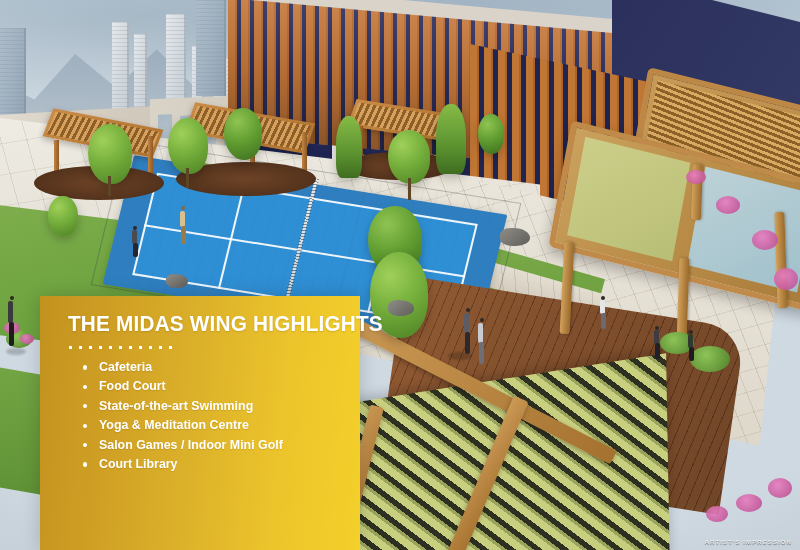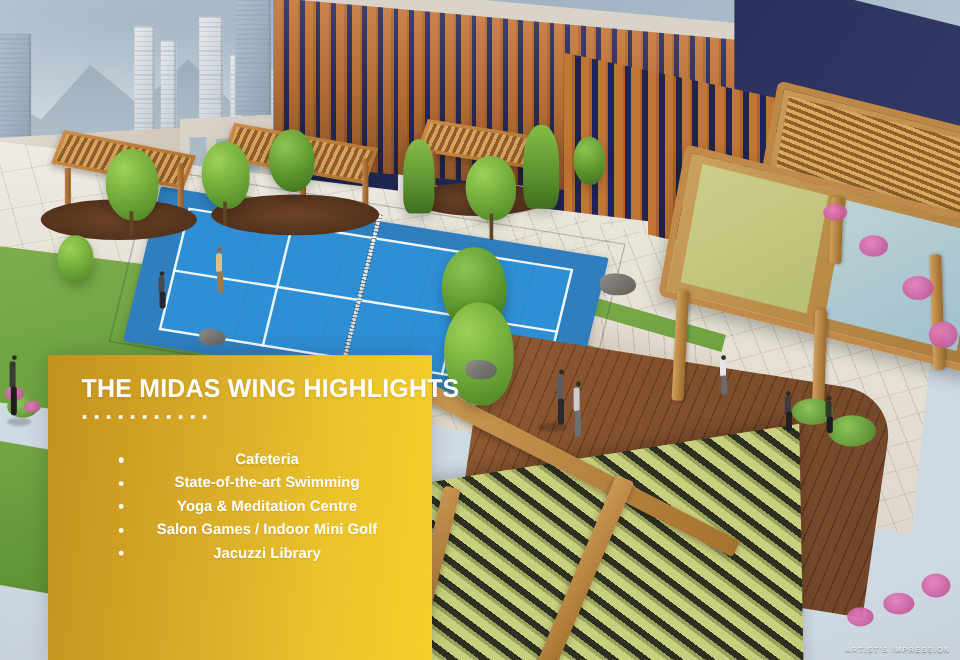--- a/index.html
+++ b/index.html
@@ -191,21 +191,21 @@
   .panel{position:absolute;left:40px;top:296px;width:320px;height:254px;
     background:linear-gradient(96deg,#c2921f 0%,#cf9f24 22%,#dcb12a 48%,#ecc42b 74%,#f4d02a 100%);
     box-shadow:0 0 18px rgba(0,0,0,.18);}
   .panel-title{position:absolute;left:28px;top:16px;width:280px;
     color:#ffffff;font-size:21.5px;font-weight:700;letter-spacing:.2px;
     font-family:"Liberation Sans","DejaVu Sans",sans-serif;
     text-shadow:0 1px 2px rgba(120,86,10,.25);white-space:nowrap;
     transform:scaleX(.965);transform-origin:left center;}
   .dots{position:absolute;left:29px;top:50px;display:flex;gap:6.6px;}
   .dots i{display:block;width:3.4px;height:3.4px;background:#ffffff;}
-  .hl-list{position:absolute;left:39px;top:64px;right:14px;margin:16px;padding:0;list-style:none;text-align:center;}
+  .hl-list{position:absolute;left:39px;top:64px;right:14px;margin:0;padding:0;list-style:none;}
   .hl-list li{position:relative;padding-left:20px;margin:0 0 4.4px 0;
     color:#ffffff;font-size:12.4px;font-weight:700;line-height:15px;
     text-shadow:0 1px 1px rgba(120,86,10,.22);white-space:nowrap;}
   .hl-list li::before{content:"";position:absolute;left:4px;top:5.4px;
     width:4.2px;height:4.2px;border-radius:50%;background:#ffffff;}
 
   
   .credit{position:absolute;right:8px;bottom:5px;
     color:rgba(255,255,255,.72);font-size:6px;letter-spacing:1.1px;font-weight:700;
     text-transform:uppercase;text-shadow:0 1px 1px rgba(0,0,0,.45);}
@@ -428,21 +428,22 @@
         <i></i>
         <i></i>
         <i></i>
         <i></i>
         <i></i>
         <i></i>
         <i></i>
       </div>
     <ul class="hl-list">
         <li>Cafeteria</li>
+        <li>Food Court</li>
         <li>State-of-the-art Swimming</li>
         <li>Yoga &amp; Meditation Centre</li>
         <li>Salon Games / Indoor Mini Golf</li>
-        <li>Jacuzzi Library</li>
+        <li>Court Library</li>
       </ul>
   </div>
 
   <div class="credit">ARTIST'S IMPRESSION</div>
 </div>
 
 </body></html>

